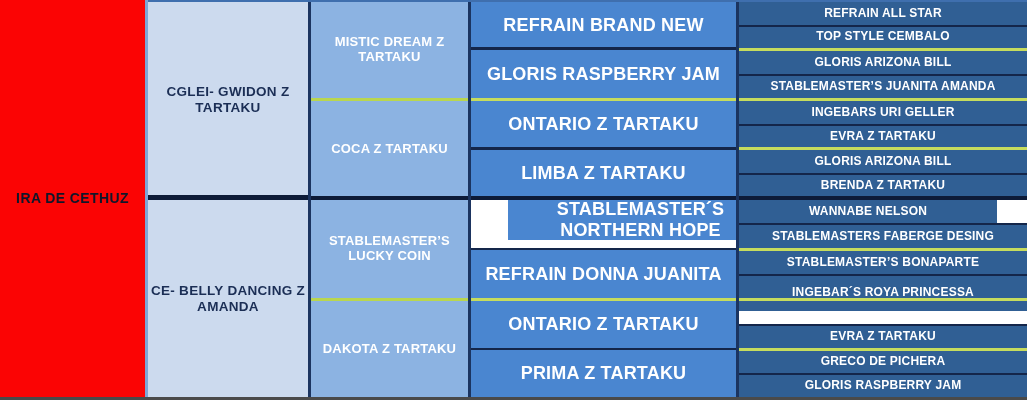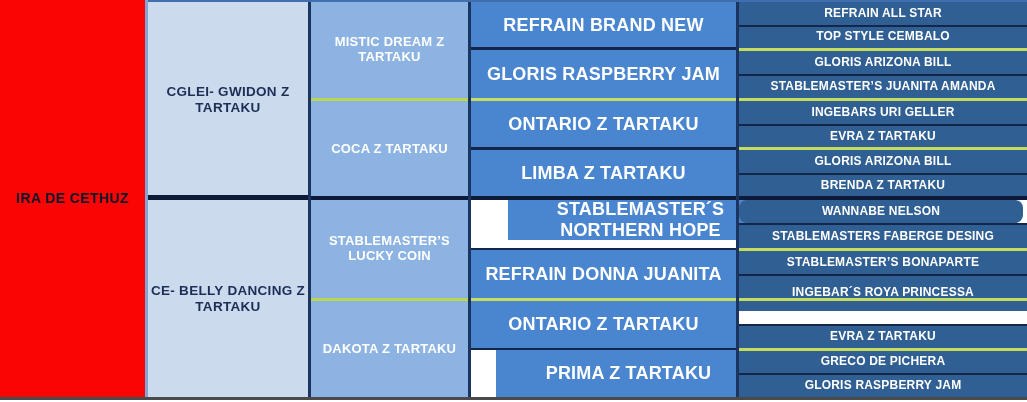--- a/index.html
+++ b/index.html
@@ -82,21 +82,21 @@
 <div id="pedigree">
 
   <div class="cell gen0" style="left:0px;top:0px;width:145px;height:397px;align-items:center;">
     <span>IRA DE CETHUZ</span>
   </div>
 
   <div class="cell gen1" style="left:148px;top:2px;width:160px;height:195px;">
     <span>CGLEI- GWIDON Z TARTAKU</span>
   </div>
   <div class="cell gen1" style="left:148px;top:200px;width:160px;height:197px;">
-    <span>CE- BELLY DANCING Z TARTAKU</span>
+    <span>CE- BELLY DANCING Z AMANDA</span>
   </div>
 
   <div class="cell gen2" style="left:311px;top:2px;width:157px;height:96px;">
     <span>MISTIC DREAM Z TARTAKU</span>
   </div>
   <div class="cell gen2" style="left:311px;top:101px;width:157px;height:96px;">
     <span>COCA Z TARTAKU</span>
   </div>
   <div class="cell gen2" style="left:311px;top:200px;width:157px;height:98px;">
     <span>STABLEMASTER’S LUCKY COIN</span>
@@ -119,21 +119,21 @@
   </div>
   <div class="cell gen3" style="left:471px;top:200px;width:265px;height:40px;margin-left:37px;">
     <span>STABLEMASTER´S NORTHERN HOPE</span>
   </div>
   <div class="cell gen3" style="left:471px;top:250px;width:265px;height:48px;">
     <span>REFRAIN DONNA JUANITA</span>
   </div>
   <div class="cell gen3" style="left:471px;top:301px;width:265px;height:47px;">
     <span>ONTARIO Z TARTAKU</span>
   </div>
-  <div class="cell gen3" style="left:471px;top:350px;width:265px;height:47px;margin-left:25px;">
+  <div class="cell gen3" style="left:471px;top:350px;width:265px;height:47px;">
     <span>PRIMA Z TARTAKU</span>
   </div>
 
   <div class="cell gen4" style="left:739px;top:2px;width:288px;height:23px;">
     <span>REFRAIN ALL STAR</span>
   </div>
   <div class="cell gen4" style="left:739px;top:26px;width:288px;height:22px;">
     <span>TOP STYLE CEMBALO</span>
   </div>
   <div class="cell gen4" style="left:739px;top:51px;width:288px;height:23px;">
@@ -147,21 +147,21 @@
   </div>
   <div class="cell gen4" style="left:739px;top:126px;width:288px;height:22px;">
     <span>EVRA Z TARTAKU</span>
   </div>
   <div class="cell gen4" style="left:739px;top:150px;width:288px;height:23px;">
     <span>GLORIS ARIZONA BILL</span>
   </div>
   <div class="cell gen4" style="left:739px;top:175px;width:288px;height:22px;">
     <span>BRENDA Z TARTAKU</span>
   </div>
-  <div class="cell gen4" style="left:739px;top:200px;width:284px;height:23px;border-radius:8px;">
+  <div class="cell gen4" style="left:739px;top:200px;width:258px;height:23px;">
     <span>WANNABE NELSON</span>
   </div>
   <div class="cell gen4" style="left:739px;top:225px;width:288px;height:23px;">
     <span>STABLEMASTERS FABERGE DESING</span>
   </div>
   <div class="cell gen4" style="left:739px;top:251px;width:288px;height:23px;">
     <span>STABLEMASTER’S BONAPARTE</span>
   </div>
   <div class="cell gen4" style="left:739px;top:275px;width:288px;height:36px;">
     <span>INGEBAR´S ROYA PRINCESSA</span>

